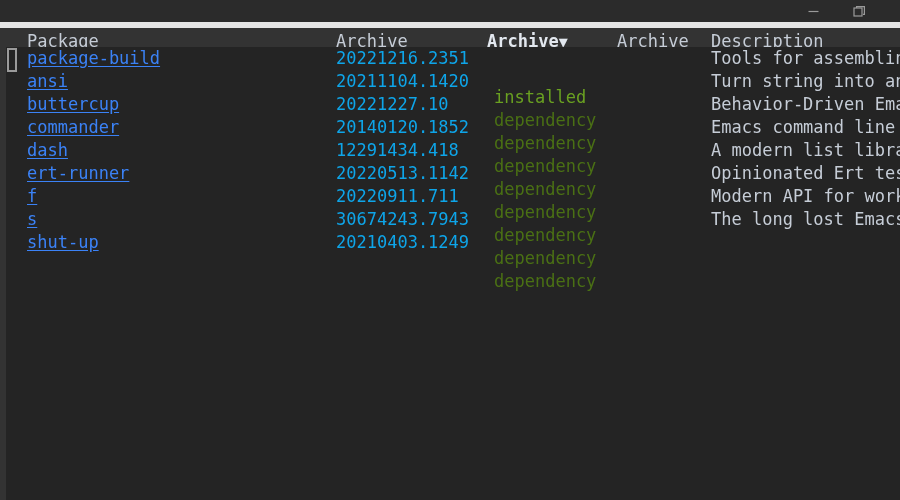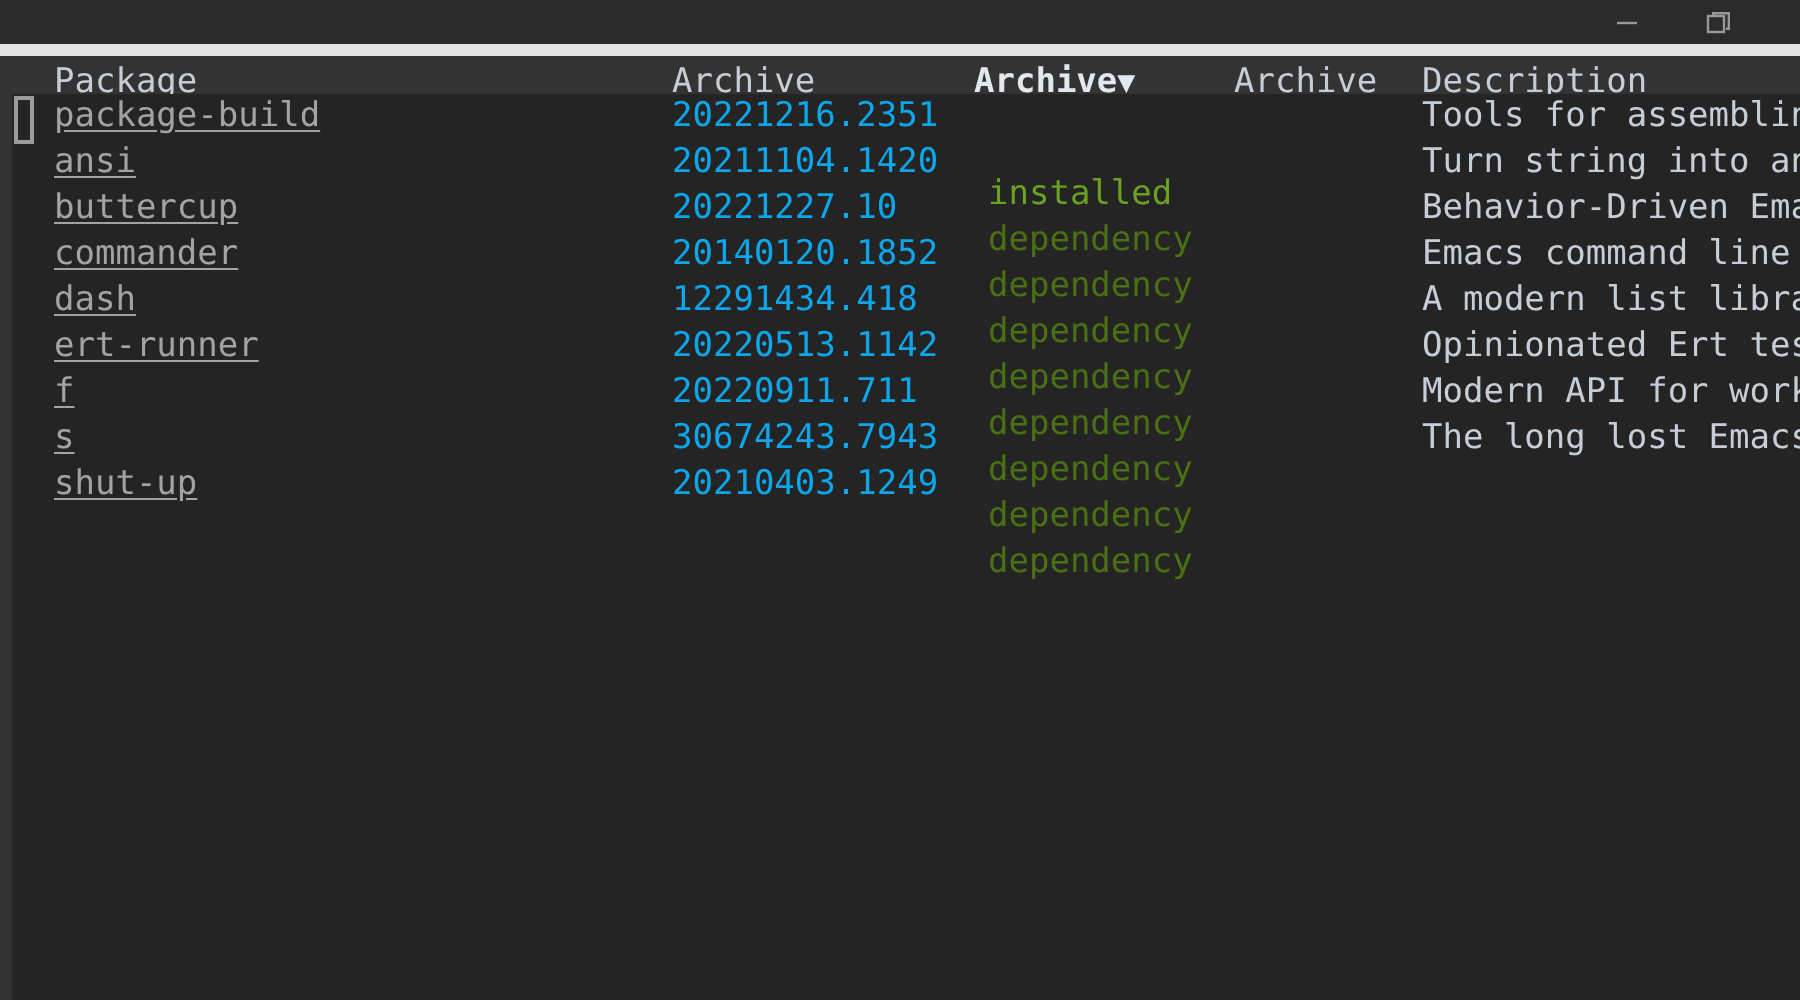--- a/index.html
+++ b/index.html
@@ -92,21 +92,21 @@
   }
   .cell {
     position: absolute;
     top: 0;
     font-size: 17px;
     line-height: 23px;
     white-space: pre;
   }
   .c-package {
     left: 27px;
-    color: #a3a3a3;
+    color: #3b82f6;
     text-decoration: underline;
     text-underline-offset: 2px;
   }
   .c-version {
     left: 336px;
     color: #0ea5e9;
   }
   .c-status {
     left: 494px;
     margin-top: 39px;

